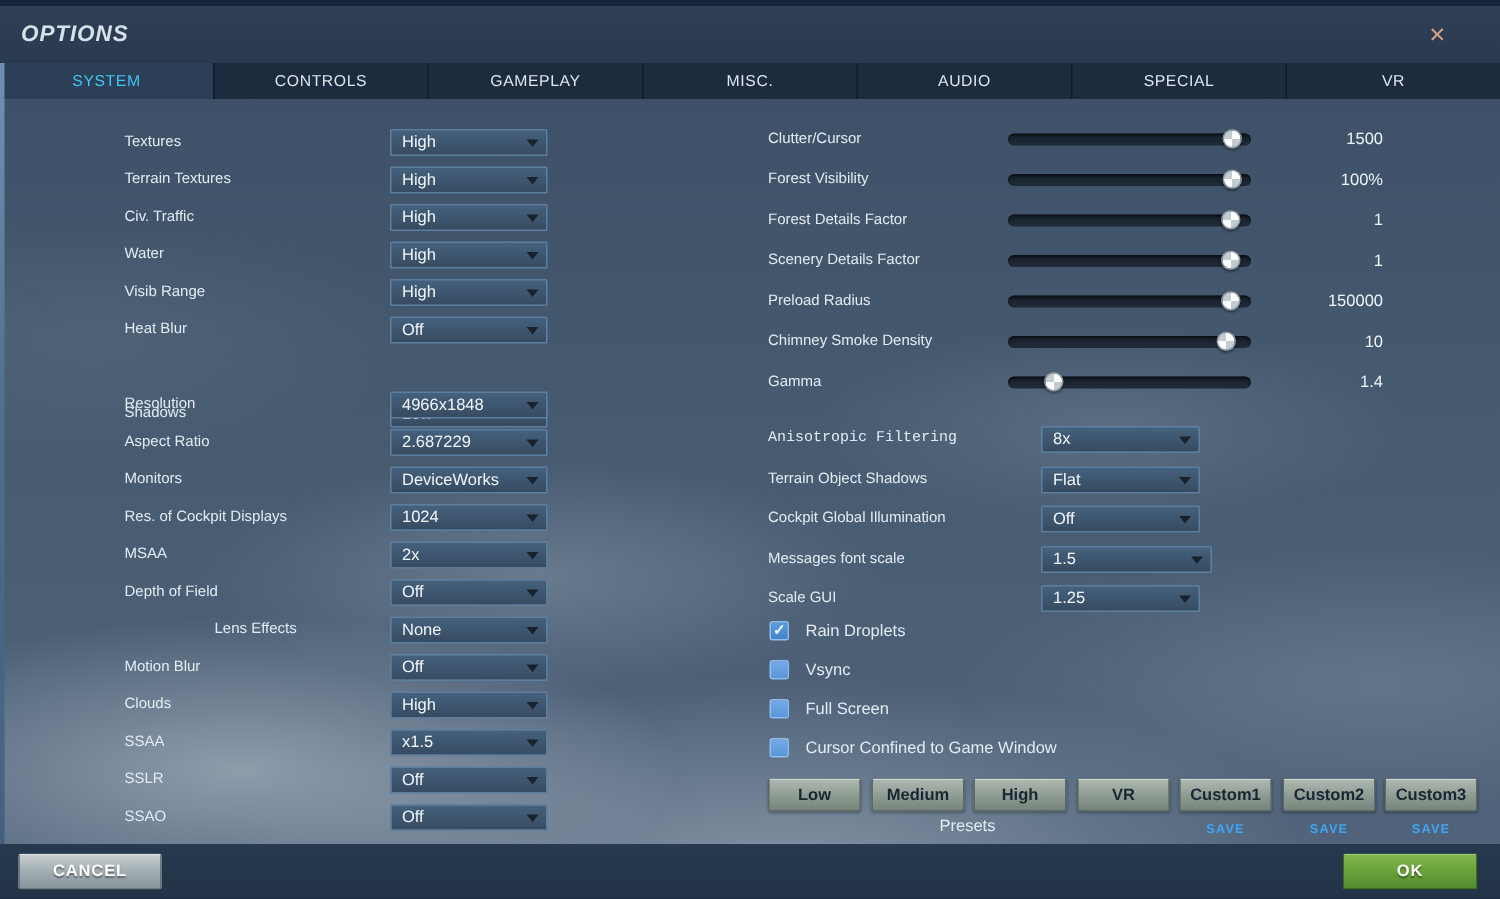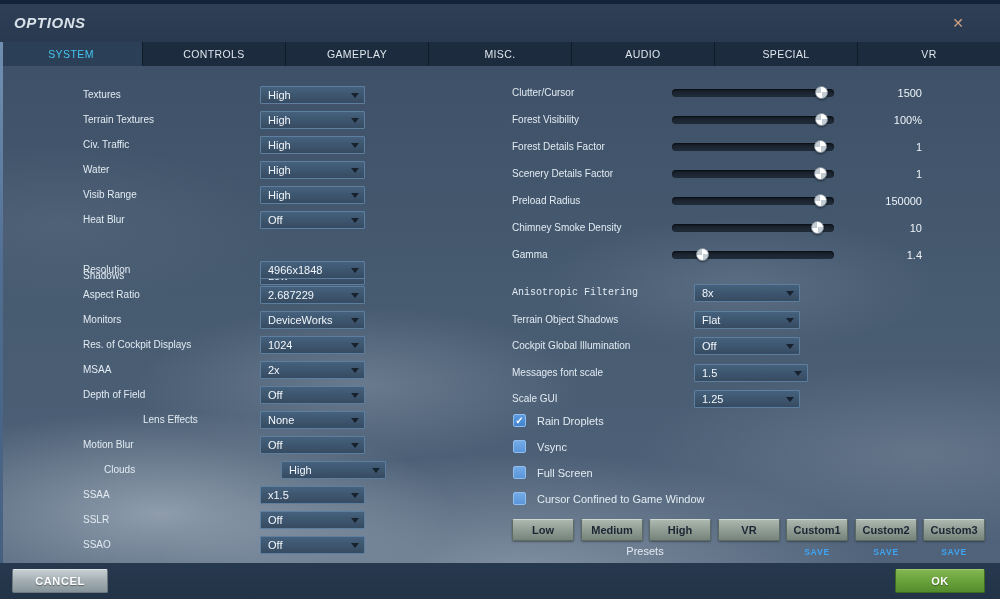--- a/index.html
+++ b/index.html
@@ -253,21 +253,21 @@
           <div class="dd-arrow"></div>
         </div>
       </div>
       <div class="opt-row" style="left: 0px; top: 370px; width: 1000px;">
         <div class="opt-label" style="left: 83px;">Motion Blur</div>
         <div class="dd" style="left: 260px; width: 105px;">
           <div class="dd-text">Off</div>
           <div class="dd-arrow"></div>
         </div>
       </div>
-      <div class="opt-row" style="left: 0px; top: 395px; width: 980px; margin-left: 21px;">
+      <div class="opt-row" style="left: 0px; top: 395px; width: 980px;">
         <div class="opt-label" style="left: 83px;">Clouds</div>
         <div class="dd" style="left: 260px; width: 105px;">
           <div class="dd-text">High</div>
           <div class="dd-arrow"></div>
         </div>
       </div>
       <div class="opt-row" style="left: 0px; top: 420px; width: 1000px;">
         <div class="opt-label" style="left: 83px;">SSAA</div>
         <div class="dd" style="left: 260px; width: 105px;">
           <div class="dd-text">x1.5</div>

